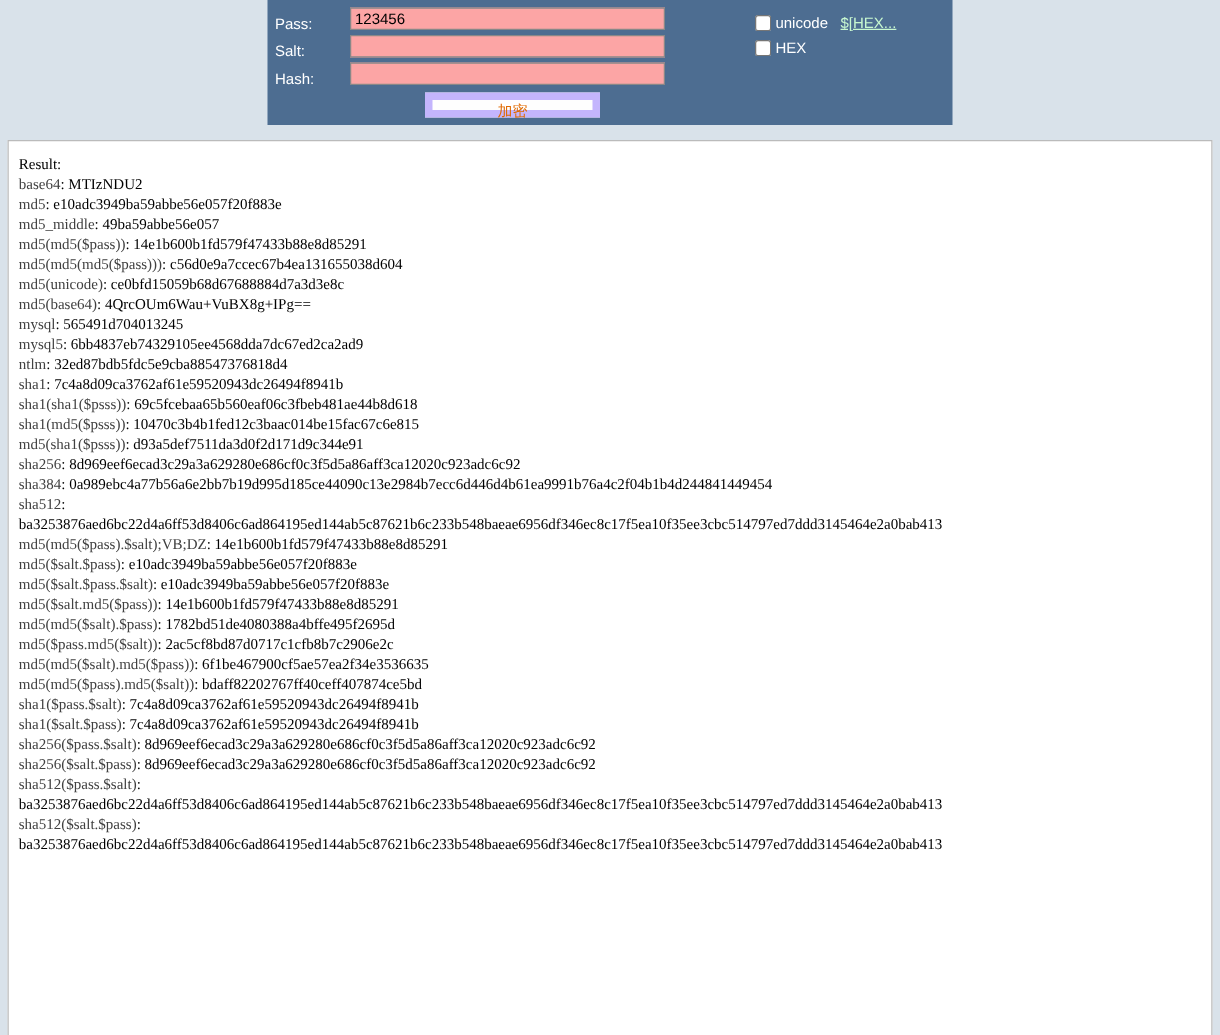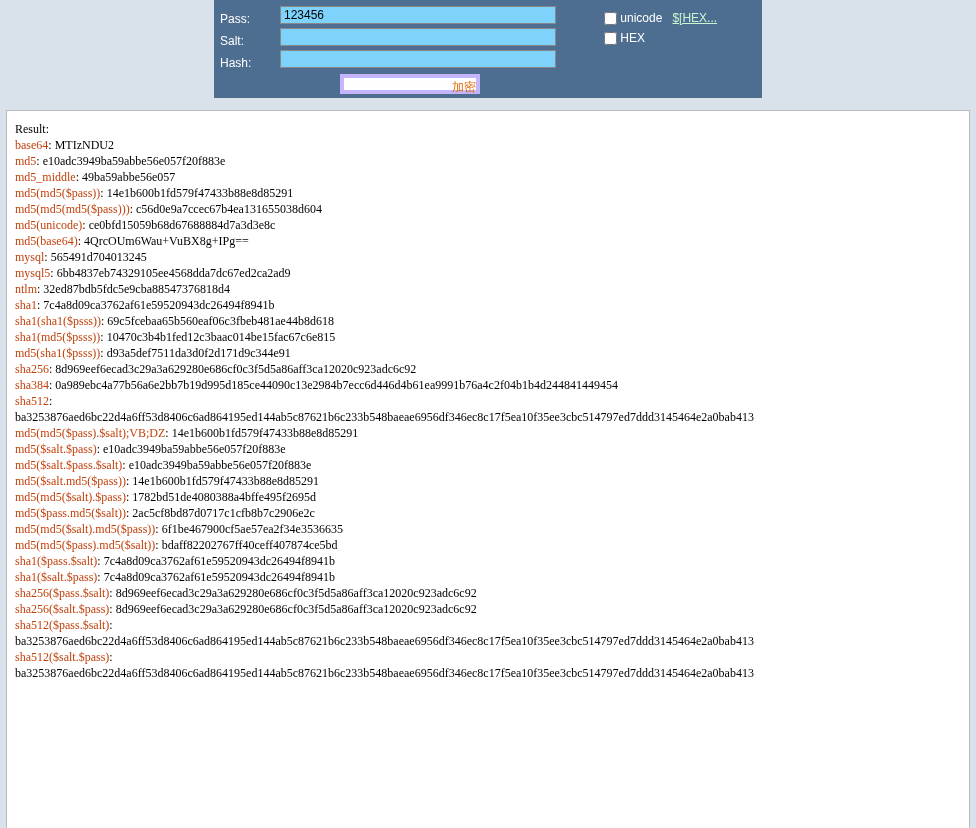--- a/index.html
+++ b/index.html
@@ -26,39 +26,39 @@
       color: #fff;
       padding-top: 4px;
       line-height: 22px;
     }
     .form-left div { height: 22px; }
     .form-mid {
       flex: 1;
       padding-top: 2px;
     }
     .form-mid input[type="text"] {
-      width: 276px;
+      width: 252px;
       height: 18px;
       border: 1px solid #888;
       padding: 1px 3px;
       font-size: 12px;
       display: block;
       margin-bottom: 4px;
-      background: #7dd3fc;
+      background: #fca5a5;
     }
     .form-mid .btn {
       width: 140px;
       height: 20px;
       margin-left: 60px;
       margin-top: 2px;
       background: #fefefe;
-      border: 4px solid #c4b5fd;
+      border: 6px solid #c4b5fd;
       color: #e06a00;
       font-size: 12px;
-      text-align: right;
+      text-align: center;
       line-height: 18px;
       cursor: pointer;
     }
     .form-right {
       flex: 0 0 160px;
       color: #fff;
       padding-left: 8px;
       padding-top: 4px;
     }
     .form-right label {
@@ -83,21 +83,21 @@
       line-height: 16px;
       color: #000;
       overflow: hidden;
       height: 720px;
     }
     .result-panel .row {
       white-space: nowrap;
       margin-bottom: 0;
       font-family: Liberation Serif, serif;
     }
-    .k { color: #c2410c; }
+    .k { color: #404040; }
     .v { color: #000; }
   </style>
 </head>
 <body>
 
 <div class="form-panel">
   <div class="form-left">
     <div>Pass:</div>
     <div>Salt:</div>
     <div>Hash:</div>

